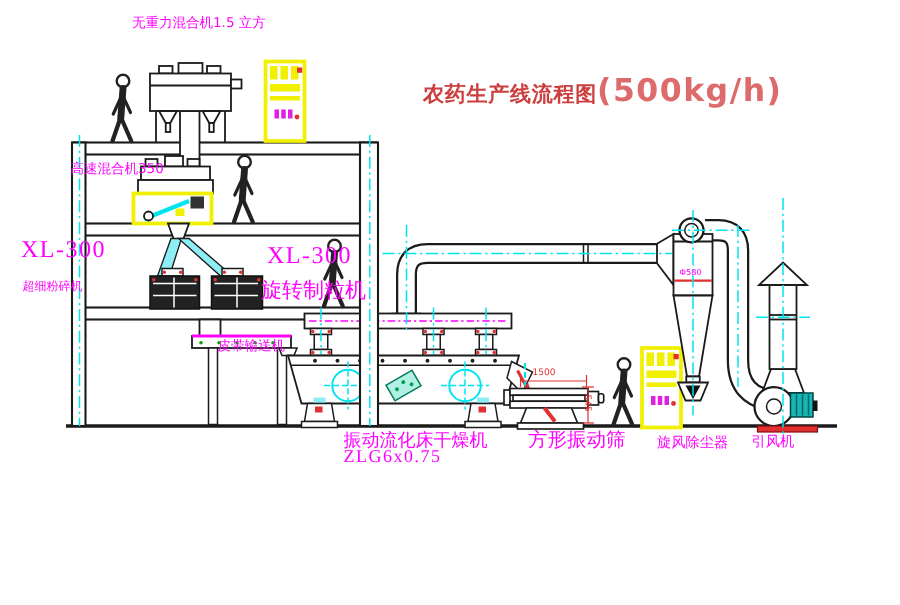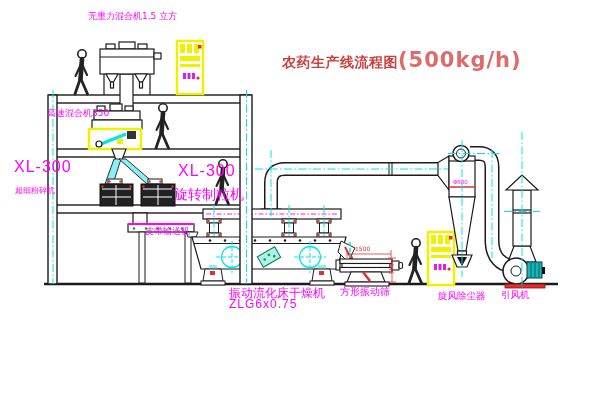--- a/index.html
+++ b/index.html
@@ -1,21 +1,21 @@
 <!DOCTYPE html>
 <html style="--line: #1b1b1b; --centerline: #00e4f0; --label: #ff00ff; --title-main: #cc3f3f; --title-capacity: #dd6b6b; --dim-red: #e03030; --highlight-yellow: #f0f000; --duct-cyan: #8deef5; --motor-teal: #18b5b5;"><head>
 <meta charset="utf-8">
 <style>
   html,body{margin:0;padding:0;background:#fff;}
   .stage{position:relative;width:600px;height:403px;background:#ffffff;overflow:hidden;
          font-family:"DejaVu Sans",sans-serif;}
   .stage svg{position:absolute;left:0;top:0;}
   .lbl{position:absolute;color:var(--label,#ff00ff);white-space:nowrap;line-height:1;
        font-family:"DejaVu Sans",sans-serif;}
-  .lbl.model{font-family:Liberation Sans, sans-serif;letter-spacing:1px;font-weight:400;}
+  .lbl.model{font-family:Liberation Serif, serif;letter-spacing:1px;font-weight:400;}
   .dim{position:absolute;color:var(--dim-red,#e03030);white-space:nowrap;line-height:1;
        font-family:"DejaVu Sans",sans-serif;}
   .title{position:absolute;left:282px;top:50px;white-space:nowrap;line-height:1;}
   .t-main{font-size:14px;font-weight:bold;color:var(--title-main,#cc3f3f);letter-spacing:0.5px;}
   .t-cap{font-size:21px;font-weight:700;color:var(--title-capacity,#dd6b6b);letter-spacing:1px;}
   .rot90{transform:rotate(90deg);transform-origin:left top;}
 </style>
 </head>
 <body>
 
@@ -319,21 +319,21 @@
 
 <div class="lbl" style="left:88px;top:12px;font-size:9px">无重力混合机1.5 立方</div>
 <div class="lbl" style="left:47px;top:109px;font-size:9px">高速混合机350</div>
 <div class="lbl model" style="left:14px;top:159px;font-size:16px">XL-300</div>
 <div class="lbl" style="left:15px;top:187px;font-size:8px">超细粉碎机</div>
 <div class="lbl model" style="left:178px;top:163px;font-size:16px">XL-300</div>
 <div class="lbl" style="left:174px;top:187px;font-size:14px">旋转制粒机</div>
 <div class="lbl" style="left:145px;top:227px;font-size:9px">皮带输送机</div>
 <div class="lbl" style="left:229px;top:287px;font-size:12px">振动流化床干燥机</div>
 <div class="lbl model" style="left:229px;top:298px;font-size:12px">ZLG6x0.75</div>
-<div class="lbl" style="left:340px;top:287px;font-size:10px">方形振动筛</div>
+<div class="lbl" style="left:352px;top:287px;font-size:13px">方形振动筛</div>
 <div class="lbl" style="left:438px;top:291px;font-size:9.5px">旋风除尘器</div>
 <div class="lbl" style="left:501px;top:290px;font-size:9.5px">引风机</div>
 
 <div class="dim" style="left:355px;top:246px;font-size:6px">1500</div>
 <div class="dim rot90" style="left:394px;top:263px;font-size:6px">545</div>
 <div class="lbl" style="left:453px;top:180px;font-size:5.5px">Φ580</div>
 
 </div>
 
 </body></html>

